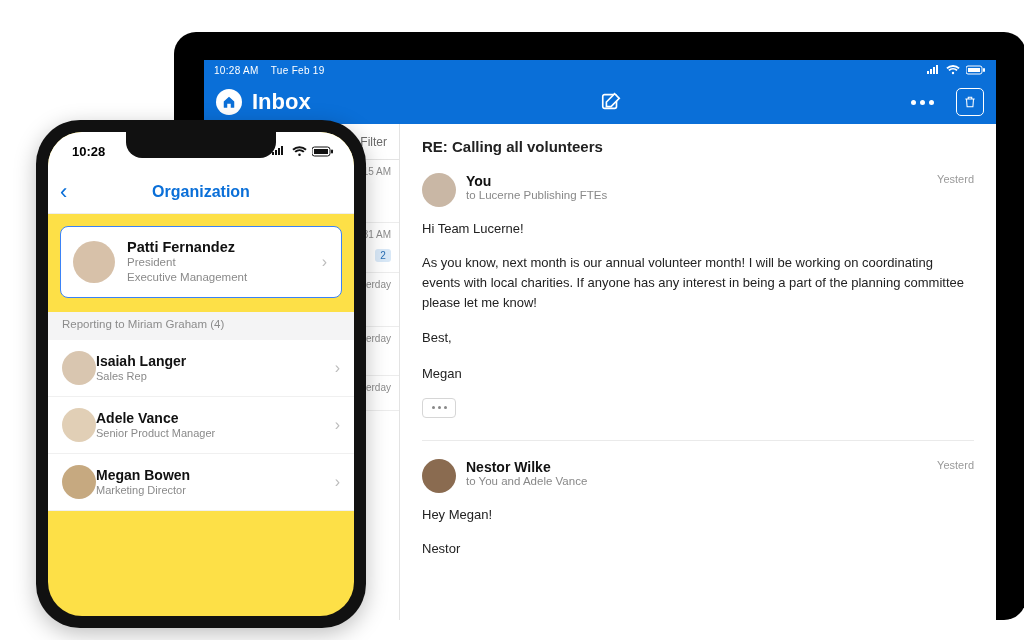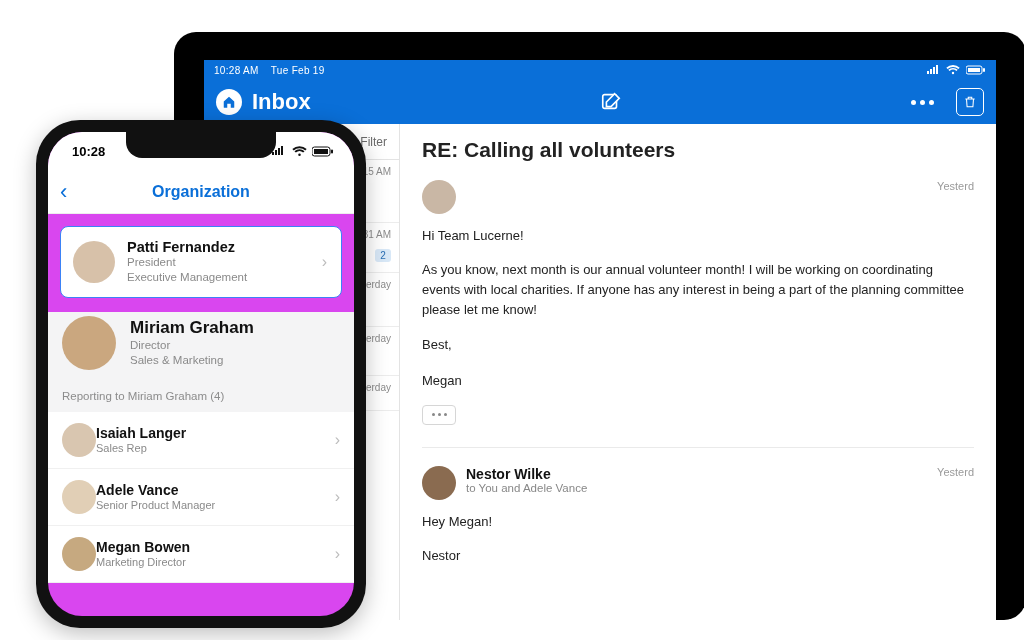--- a/index.html
+++ b/index.html
@@ -49,21 +49,21 @@
   .msg-item { border-bottom:1px solid #ececec; padding:10px 8px 10px 12px; font-size:11px; color:#555; position:relative;}
   .msg-item .time { position:absolute; top:6px; right:8px; font-size:10px; color:#8b8b8b; }
   .msg-item .l1 { font-size:12.5px; color:#222; margin-bottom:2px;}
   .msg-item .l2 { color:#888; }
   .pill { display:inline-flex; align-items:center; padding:2px 8px; border:1px solid #0a6fd8; color:#0a6fd8; border-radius:11px; font-size:10px; font-weight:600;}
   .badge2 { display:inline-block; min-width:16px; background:#d8e8f7; color:#2a6fb5; font-size:10px; border-radius:3px; text-align:center; padding:1px 3px; float:right;}
   .clip { color:#888; font-size:12px;}
   .at { color:#0a6fd8; font-weight:700;}
 
   .t-reading { flex:1; padding:14px 22px 0 22px; overflow:hidden;}
-  .subject { font-size:21px; font-weight:600; color:#222; margin-bottom:18px; }
+  .subject { font-size:15px; font-weight:600; color:#222; margin-bottom:18px; }
   .mail { margin-bottom:22px; }
   .mail-head { display:flex; align-items:flex-start; gap:10px; position:relative; margin-bottom:12px;}
   .avatar { width:34px; height:34px; border-radius:50%; background:#c9b7a5; display:flex; align-items:center; justify-content:center; color:#fff; font-weight:600; font-size:13px; flex-shrink:0;}
   .avatar.b { background:#8a6b50;}
   .sender-name { font-size:14px; font-weight:600; color:#111; }
   .sender-to { font-size:11.5px; color:#888; }
   .mail-date { position:absolute; top:0; right:0; font-size:11px; color:#9a9a9a; }
   .mail-body { font-size:13px; color:#222; line-height:1.55; }
   .mail-body p { margin-bottom:14px; }
   .more-dots { width:34px; height:20px; border:1px solid #d6d6d6; border-radius:4px; display:flex; align-items:center; justify-content:center; gap:3px; margin-top:6px;}
@@ -71,21 +71,21 @@
   .divider { height:1px; background:#eaeaea; margin:6px 0 18px 0;}
 
   
   .phone {
     position:absolute; top:120px; left:36px;
     width:330px; height:508px;
     background:#111; border-radius:44px;
     padding:12px;
     box-shadow:0 6px 22px rgba(0,0,0,.25);
   }
-  .phone-screen { width:100%; height:100%; background:#d946ef; border-radius:34px; overflow:hidden; position:relative;}
+  .phone-screen { width:100%; height:100%; background:#fde047; border-radius:34px; overflow:hidden; position:relative;}
   .notch { position:absolute; top:0; left:50%; transform:translateX(-50%); width:150px; height:26px; background:#111; border-radius:0 0 16px 16px; z-index:5;}
   .p-status { height:38px; display:flex; align-items:center; justify-content:space-between; padding:0 20px 0 24px; background:#fff;}
   .p-status .time { font-size:13px; font-weight:600;}
   .p-status .sig { display:flex; gap:5px; align-items:center;}
   .p-nav { height:44px; background:#fff; display:flex; align-items:center; justify-content:center; position:relative; border-bottom:1px solid #eee;}
   .p-nav-title { color:#0a6fd8; font-size:16px; font-weight:600;}
   .p-back { position:absolute; left:12px; color:#0a6fd8; font-size:22px; font-weight:300;}
   .card { margin:12px 12px 14px 12px; background:#fff; border:1px solid #3b82f6; border-radius:8px; padding:12px 10px 12px 12px;}
   .person { display:flex; align-items:center; gap:12px; position:relative; }
   .p-avatar { width:42px; height:42px; border-radius:50%; background:#d7c1a9; flex-shrink:0;}
@@ -207,20 +207,24 @@
             <span class="at">@</span>
           </div>
         </div>
 
         <div class="t-reading">
           <div class="subject">RE: Calling all volunteers</div>
 
           <div class="mail">
             <div class="mail-head">
               <div class="avatar"></div>
+              <div>
+                <div class="sender-name">You</div>
+                <div class="sender-to">to Lucerne Publishing FTEs</div>
+              </div>
               <div class="mail-date">Yesterd</div>
             </div>
             <div class="mail-body">
               <p>Hi Team Lucerne!</p>
               <p>As you know, next month is our annual volunteer month! I will be working on coordinating events with local charities. If anyone has any interest in being a part of the planning committee please let me know!</p>
               <p style="margin-bottom:16px">Best,</p>
               <p>Megan</p>
               <div class="more-dots">
                   <span></span>
                   <span></span>
@@ -281,28 +285,20 @@
           <div class="p-avatar"></div>
           <div>
             <div class="p-name">Patti Fernandez</div>
             <div class="p-role">President</div>
             <div class="p-role">Executive Management</div>
           </div>
           <div class="chev">›</div>
         </div>
       </div>
 
-      <div class="mg-row">
-        <div class="mg-avatar"></div>
-        <div>
-          <div class="p-name" style="font-size:17px">Miriam Graham</div>
-          <div class="p-role">Director</div>
-          <div class="p-role">Sales &amp; Marketing</div>
-        </div>
-      </div>
 
       <div class="section-label">Reporting to Miriam Graham (4)</div>
 
       <div class="list">
         <div class="row">
           <div class="p-avatar sm" style="background:#d9c6b0"></div>
           <div>
             <div class="p-name">Isaiah Langer</div>
             <div class="p-role">Sales Rep</div>
           </div>

